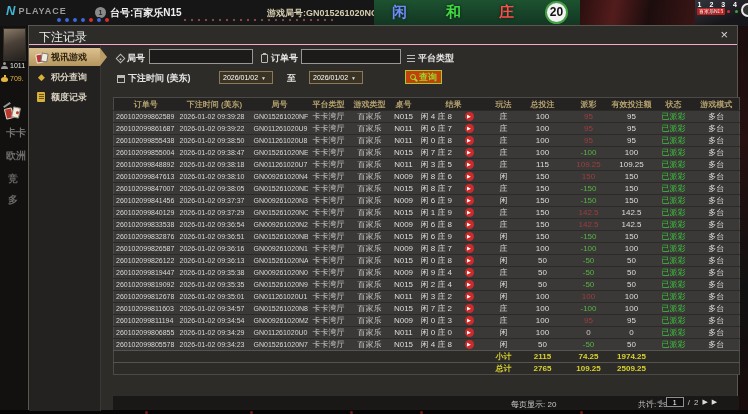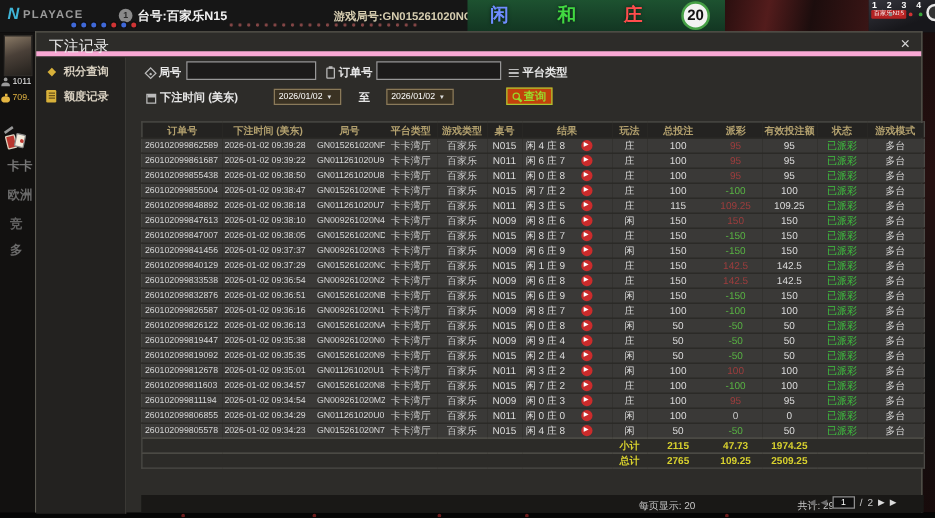--- a/index.html
+++ b/index.html
@@ -65,21 +65,21 @@
 
   
   .right-sliver{position:absolute;left:738px;top:26px;width:10px;height:384px;
     background:linear-gradient(#1a0d0d,#261010 30%,#101010 70%,#180b0b);}
   .bottom-strip{position:absolute;left:0;top:410px;width:748px;height:4px;background:#050505;}
   .bmark{position:absolute;top:1px;width:3px;height:3px;background:#6e1d1d;border-radius:50%;}
 
   
   .modal{position:absolute;left:28px;top:25px;width:710px;height:385px;background:#2d2c29;
     border:1px solid #59574f;border-bottom:none;}
-  .m-titlebar{position:absolute;left:0;top:0;width:100%;height:19px;border-bottom:4px solid #f9a8d4;}
+  .m-titlebar{position:absolute;left:0;top:0;width:100%;height:19px;border-bottom:1px solid #f9a8d4;}
   .m-title{position:absolute;left:10px;top:3px;color:#ececec;font-size:12px;}
   .m-close{position:absolute;right:9px;top:2px;color:#d6d6d6;font-size:13px;line-height:14px;cursor:pointer;}
 
   .m-side{position:absolute;left:0;top:20px;width:72px;height:365px;background:#232220;border-right:1px solid #3a3834;}
   .side-item{position:relative;height:18px;margin-top:2px;display:flex;align-items:center;gap:4px;
     padding-left:7px;font-size:9px;color:#d8d0c0;font-weight:bold;cursor:pointer;}
   .side-item.active{background:linear-gradient(#dcc190,#b5965e);color:#2f2412;}
   .side-item.active::after{content:'';position:absolute;right:-7px;top:0;
     border-top:9px solid transparent;border-bottom:9px solid transparent;border-left:7px solid #bd9d66;}
   .mini-cards{position:relative;width:11px;height:11px;flex:0 0 11px;}
@@ -214,20 +214,24 @@
     <span class="bmark" style="left:580px"></span>
   </div>
 
   <div class="modal">
     <div class="m-titlebar">
       <span class="m-title">下注记录</span>
       <span class="m-close">×</span>
     </div>
 
     <div class="m-side">
+      <div class="side-item active">
+        <span class="mini-cards"></span>
+        <span>视讯游戏</span>
+      </div>
       <div class="side-item">
         <span class="gem-ic">◆</span>
         <span>积分查询</span>
       </div>
       <div class="side-item">
         <span class="doc-ic"></span>
         <span>额度记录</span>
       </div>
     </div>
 
@@ -697,21 +701,21 @@
     <td>50</td>
     <td class="c-status">已派彩</td>
     <td class="c-mode">多台</td>
   </tr>
         </tbody>
       <tbody>
         <tr class="sum">
           <td colspan="7"></td>
           <td>小计</td>
           <td>2115</td>
-          <td>47.73</td>
+          <td>74.25</td>
           <td>1974.25</td>
           <td colspan="2"></td>
         </tr>
         <tr class="sum">
           <td colspan="7"></td>
           <td>总计</td>
           <td>2765</td>
           <td>109.25</td>
           <td>2509.25</td>
           <td colspan="2"></td>

